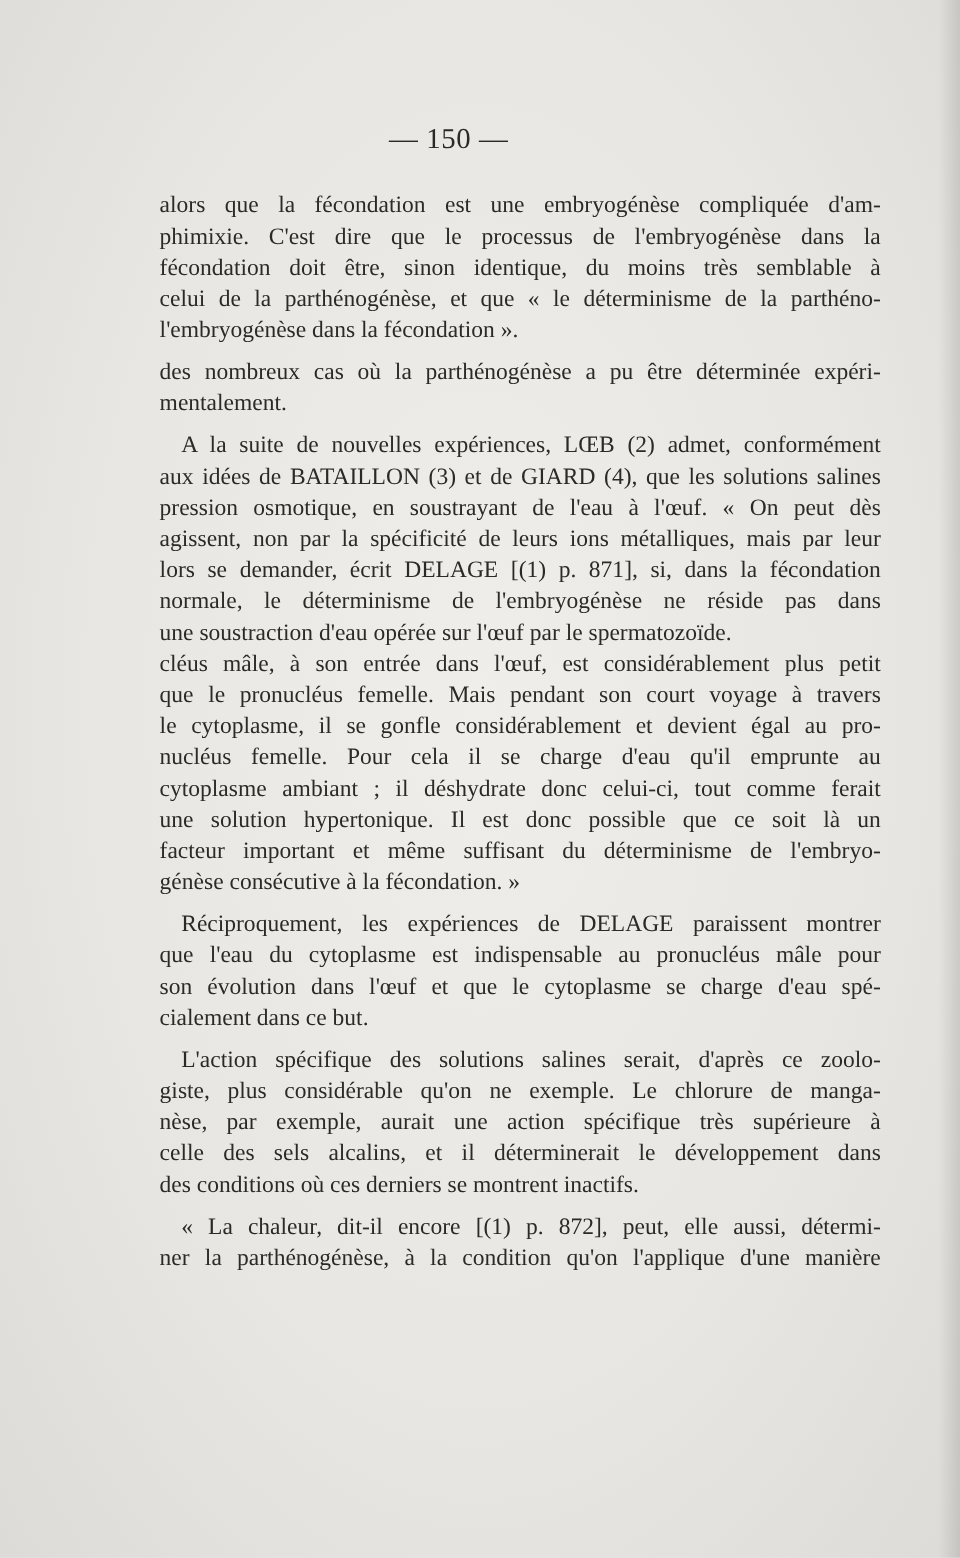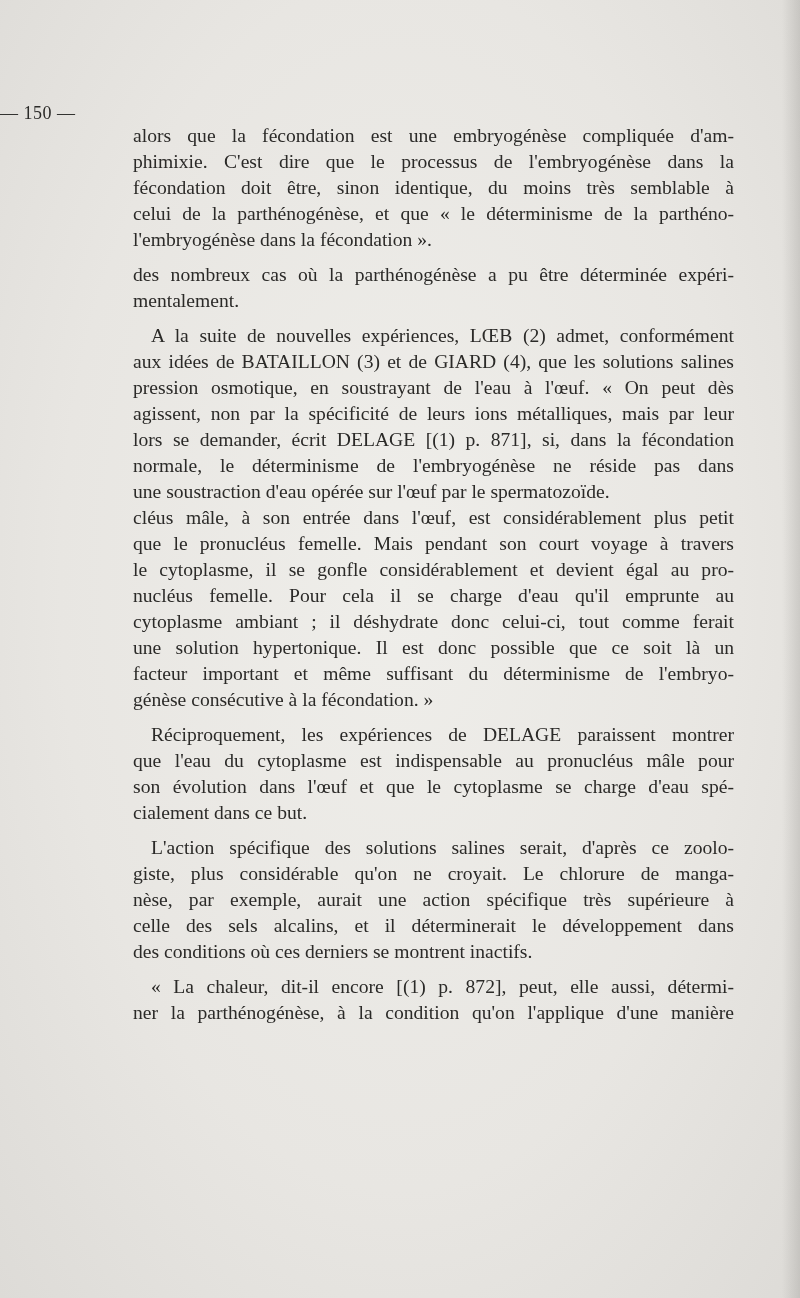--- a/index.html
+++ b/index.html
@@ -11,24 +11,24 @@
     position: relative;
     font-family: "Liberation Serif", "DejaVu Serif", serif;
     color: #2b2a28;
   }
   .edge-right {
     position: absolute; top: 0; right: 0; width: 18px; height: 1298px;
     background: linear-gradient(to right, rgba(0,0,0,0) 0%, rgba(90,88,84,0.18) 100%);
   }
   .page-number {
     position: absolute; left: 0; width: 748px; top: 103px;
-    font-size: 18px; letter-spacing: 0.5px;
+    text-align: center; font-size: 24px; letter-spacing: 0.5px;
   }
   .text-block {
-    position: absolute; left: 133px; top: 123px; width: 601px;
+    position: absolute; left: 133px; top: 159px; width: 601px;
   }
   .line {
     height: 26px; line-height: 26px; font-size: 19.6px;
     white-space: nowrap; text-align: justify; text-align-last: justify;
     transform-origin: left center;
   }
   .line.last { text-align-last: left; }
   .line.indent { padding-left: 18px; }
   .gap { height: 9px; }
 </style>
@@ -82,21 +82,21 @@
   <div>
     <div class="line indent"><span style="white-space: nowrap; word-spacing: 0px;">Réciproquement, les expériences de DELAGE paraissent montrer</span></div>
     <div class="line"><span style="white-space: nowrap; word-spacing: 0px;">que l'eau du cytoplasme est indispensable au pronucléus mâle pour</span></div>
     <div class="line"><span style="white-space: nowrap; word-spacing: 0px;">son évolution dans l'œuf et que le cytoplasme se charge d'eau spé-</span></div>
     <div class="line last"><span style="white-space: nowrap;">cialement dans ce but.</span></div>
   </div>
   <div class="gap"></div>
 
   <div>
     <div class="line indent"><span style="white-space: nowrap; word-spacing: 0px;">L'action spécifique des solutions salines serait, d'après ce zoolo-</span></div>
-    <div class="line"><span style="white-space: nowrap; word-spacing: 0px;">giste, plus considérable qu'on ne croyait. Le chlorure de manga-</span></div>
+    <div class="line"><span style="white-space: nowrap; word-spacing: 0px;">giste, plus considérable qu'on ne exemple. Le chlorure de manga-</span></div>
     <div class="line"><span style="white-space: nowrap; word-spacing: 0px;">nèse, par exemple, aurait une action spécifique très supérieure à</span></div>
     <div class="line"><span style="white-space: nowrap; word-spacing: 0px;">celle des sels alcalins, et il déterminerait le développement dans</span></div>
     <div class="line last"><span style="white-space: nowrap;">des conditions où ces derniers se montrent inactifs.</span></div>
   </div>
   <div class="gap"></div>
 
   <div>
     <div class="line indent"><span style="white-space: nowrap; word-spacing: 0px;">« La chaleur, dit-il encore [(1) p. 872], peut, elle aussi, détermi-</span></div>
     <div class="line"><span style="white-space: nowrap; word-spacing: 0px;">ner la parthénogénèse, à la condition qu'on l'applique d'une manière</span></div>
   </div>

